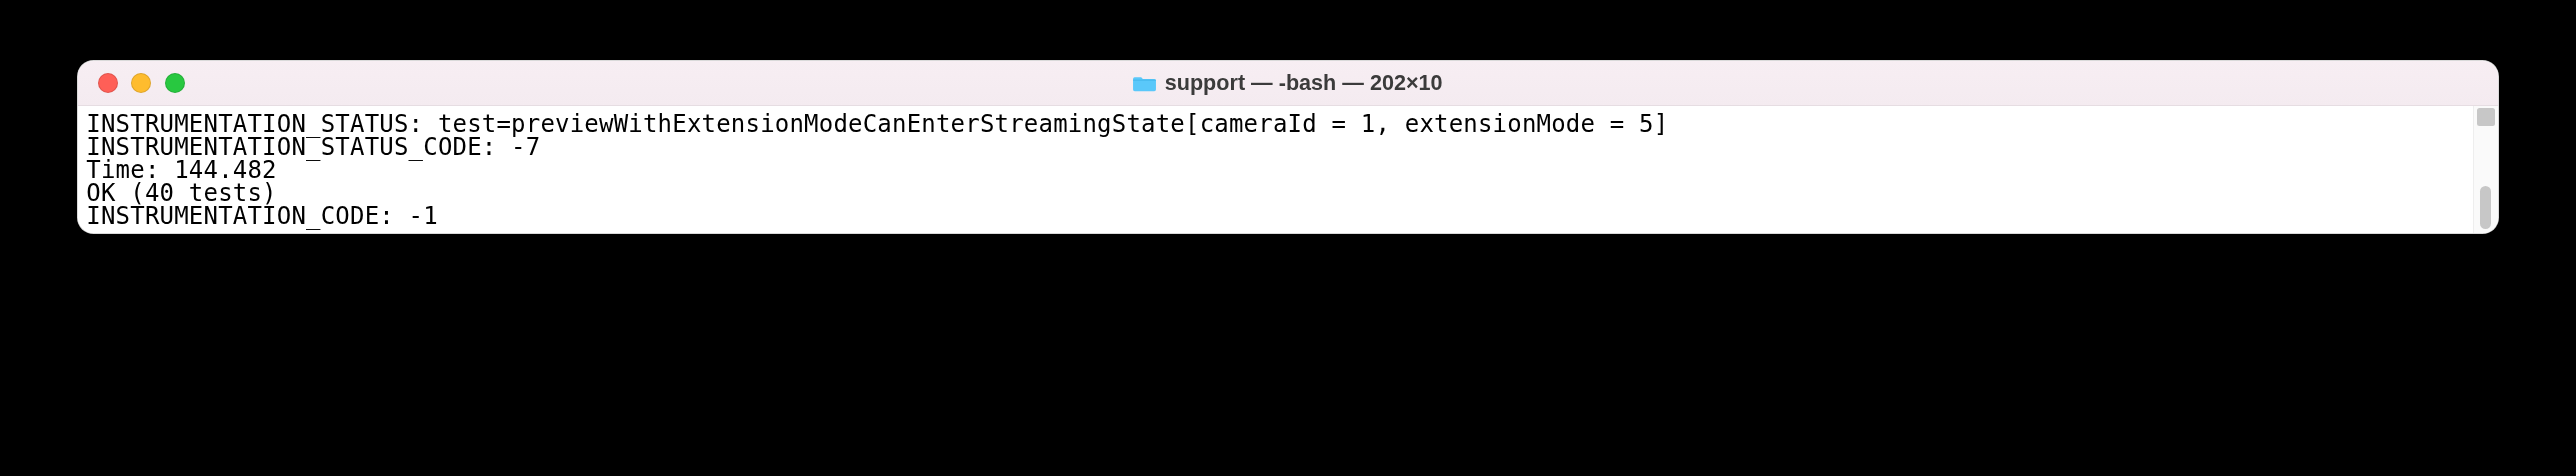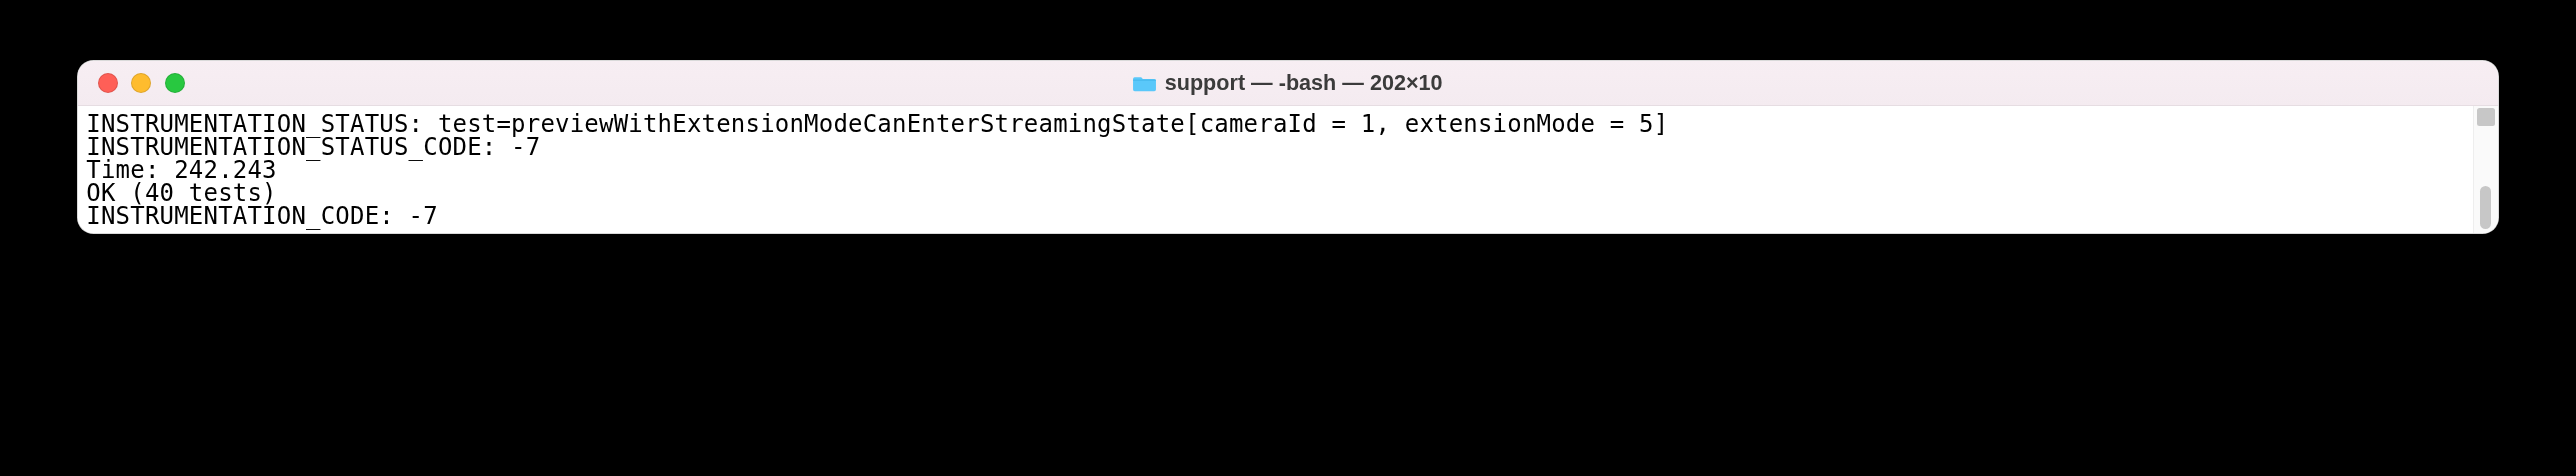--- a/index.html
+++ b/index.html
@@ -117,20 +117,20 @@
       <span class="folder-icon">
         <svg viewBox="0 0 28 22" width="23" height="18">
           <path d="M2 4 h8 l2 2 h14 a2 2 0 0 1 2 2 v11 a2 2 0 0 1 -2 2 h-24 a2 2 0 0 1 -2 -2 v-13 a2 2 0 0 1 2 -2 z" fill="#5ac8fa"></path>
           <path d="M0 7 h28 v1 h-28 z" fill="#3ab0e6"></path>
         </svg>
       </span>
       <span>support — -bash — 202×10</span>
     </div>
   </div>
   <div class="terminal-body">
-    <pre><span>INSTRUMENTATION_STATUS: test=previewWithExtensionModeCanEnterStreamingState[cameraId = 1, extensionMode = 5]</span><span>INSTRUMENTATION_STATUS_CODE: -7</span><span></span><span>Time: 242.243</span><span></span><span>OK (40 tests)</span><span></span><span></span><span>INSTRUMENTATION_CODE: -7</span></pre>
+    <pre><span>INSTRUMENTATION_STATUS: test=previewWithExtensionModeCanEnterStreamingState[cameraId = 1, extensionMode = 5]</span><span>INSTRUMENTATION_STATUS_CODE: -7</span><span></span><span>Time: 144.482</span><span></span><span>OK (40 tests)</span><span></span><span></span><span>INSTRUMENTATION_CODE: -1</span></pre>
     <div class="scroll-track">
       <div class="scroll-indicator-top"></div>
       <div class="scroll-thumb"></div>
     </div>
   </div>
 </div>
 
 
 </body></html>

